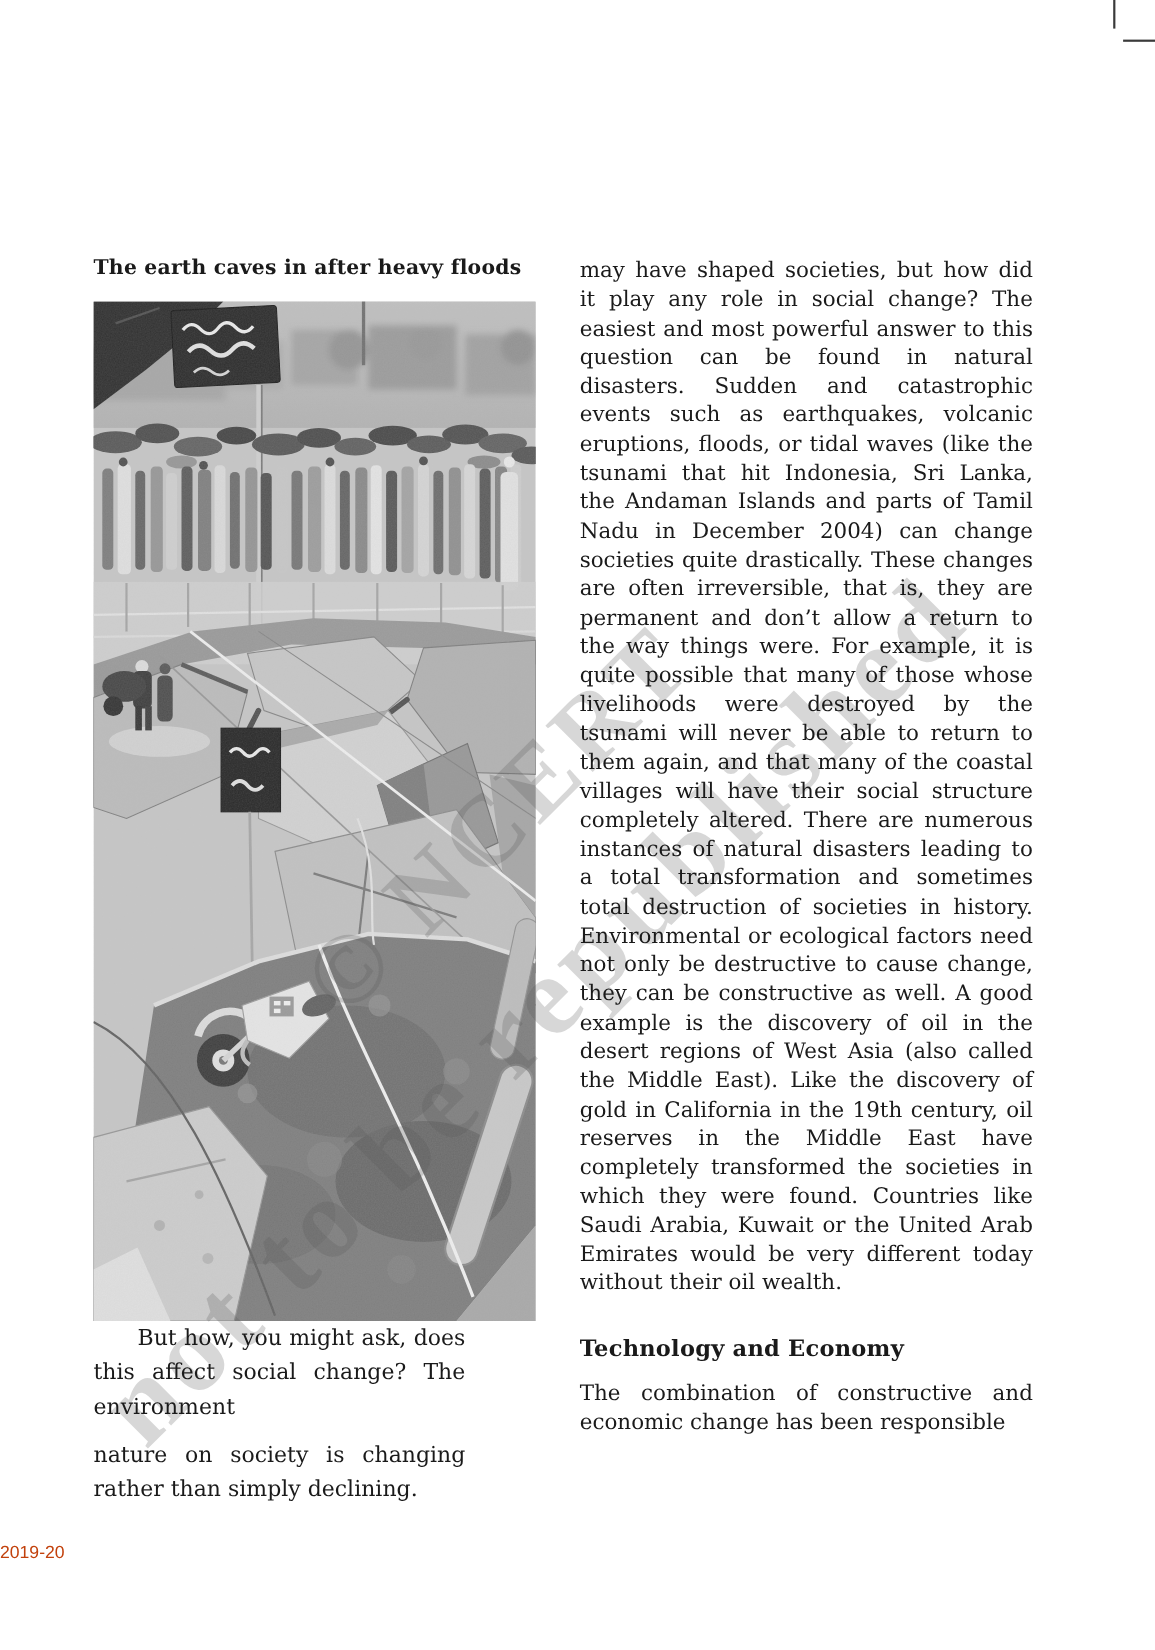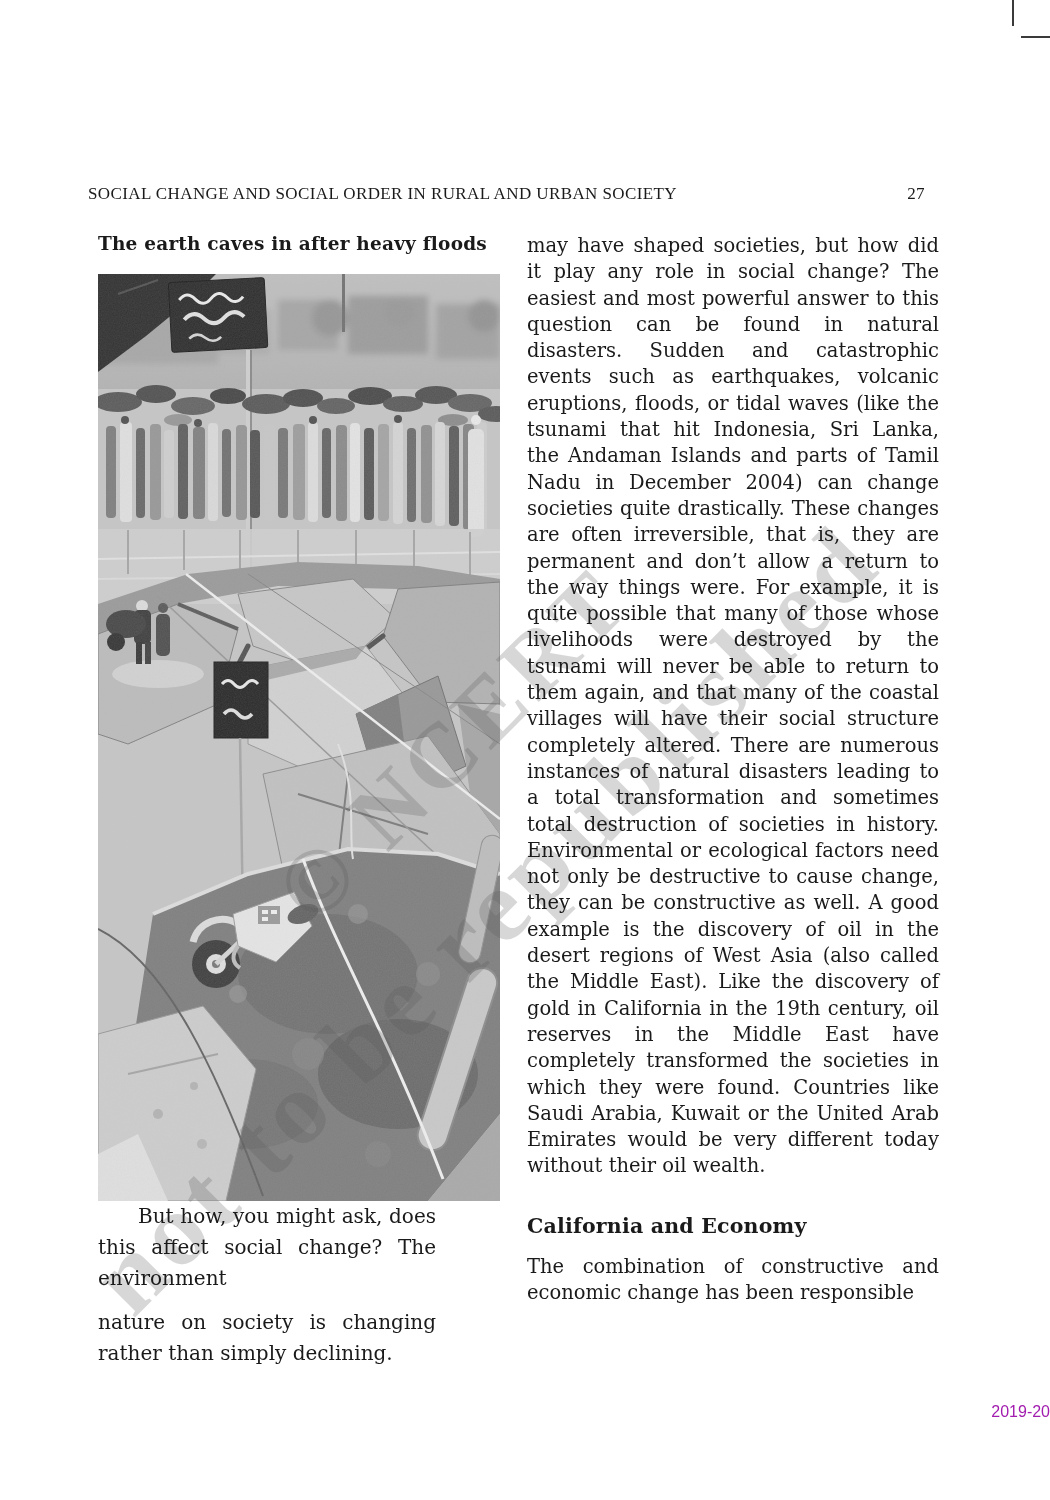--- a/index.html
+++ b/index.html
@@ -11,21 +11,21 @@
   .crop-v{position:absolute;left:1012px;top:0;width:2px;height:26px;background:#3a3a3a;}
   .crop-h{position:absolute;left:1021px;top:36px;width:29px;height:2px;background:#3a3a3a;}
   
   .running-head{
     position:absolute;left:88px;top:184px;width:837px;
     display:flex;justify-content:space-between;align-items:baseline;
     font-family:"Liberation Serif",serif;font-size:17px;letter-spacing:.4px;
     z-index:6;
   }
   
-  .col-left{position:absolute;left:98px;top:233px;width:338px;}
+  .col-left{position:absolute;left:85px;top:233px;width:338px;}
   .col-right{position:absolute;left:527px;top:233px;width:412px;}
   .caption{
     position:relative;z-index:6;text-align:center;font-weight:bold;
     font-size:18.5px;letter-spacing:.2px;white-space:nowrap;
   }
   .photo{position:relative;z-index:1;margin:20px 0 0 0;width:402px;height:927px;}
   .photo svg{display:block;}
   p.body{
     position:relative;z-index:6;margin:0;text-align:justify;
     font-size:20px;line-height:31px;
@@ -41,36 +41,32 @@
   .wm{
     position:absolute;z-index:4;white-space:nowrap;pointer-events:none;
     font-family:"Liberation Serif",serif;font-weight:bold;
     color:rgba(88,88,88,0.24);letter-spacing:6px;
     transform-origin:0 50%;transform:rotate(-45deg);
   }
   .wm-ncert{left:292px;top:852px;font-size:92px;}
   .wm-repub{left:108px;top:1235px;font-size:104px;}
   
   .footer{
-    position:absolute;left:0;top:1403px;width:1050px;text-align:right;
-    font-family:"Liberation Sans",sans-serif;font-size:16px;color:#a21caf;z-index:6;
+    position:absolute;left:0;top:1403px;width:1050px;text-align:left;
+    font-family:"Liberation Sans",sans-serif;font-size:16px;color:#c2410c;z-index:6;
   }
 </style>
 </head>
 <body>
 
 <div class="page">
 
   <div class="crop-v"></div>
   <div class="crop-h"></div>
 
-  <header class="running-head">
-    <span>SOCIAL CHANGE AND SOCIAL ORDER IN RURAL AND URBAN SOCIETY</span>
-    <span>27</span>
-  </header>
 
   <div class="col-left">
     <div class="caption">The earth caves in after heavy floods</div>
 
     <figure class="photo" style="margin:20px 0 0 0;">
       <svg width="402" height="927" viewBox="0 0 402 927" xmlns="http://www.w3.org/2000/svg">
         <defs>
           <linearGradient id="gSky" x1="0" y1="0" x2="0" y2="1">
             <stop offset="0" stop-color="#b8b8b8"></stop>
               <stop offset="1" stop-color="#a9a9a9"></stop>
@@ -270,21 +266,21 @@
         <rect x="0" y="0" width="402" height="927" fill="#ffffff" opacity="0.12"></rect>
       </svg>
     </figure>
 
     <p class="body indent">But how, you might ask, does this affect social change? The environment</p>
     <p class="body">nature on society is changing rather than simply declining.</p>
   </div>
 
   <div class="col-right">
     <p class="body">may have shaped societies, but how did it play any role in social change? The easiest and most powerful answer to this question can be found in natural disasters. Sudden and catastrophic events such as earthquakes, volcanic eruptions, floods, or tidal waves (like the tsunami that hit Indonesia, Sri Lanka, the Andaman Islands and parts of Tamil Nadu in December 2004) can change societies quite drastically. These changes are often irreversible, that is, they are permanent and don’t allow a return to the way things were. For example, it is quite possible that many of those whose livelihoods were destroyed by the tsunami will never be able to return to them again, and that many of the coastal villages will have their social structure completely altered. There are numerous instances of natural disasters leading to a total transformation and sometimes total destruction of societies in history. Environmental or ecological factors need not only be destructive to cause change, they can be constructive as well. A good example is the discovery of oil in the desert regions of West Asia (also called the Middle East). Like the discovery of gold in California in the 19th century, oil reserves in the Middle East have completely transformed the societies in which they were found. Countries like Saudi Arabia, Kuwait or the United Arab Emirates would be very different today without their oil wealth.</p>
-    <h2 class="section-heading">California and Economy</h2>
+    <h2 class="section-heading">Technology and Economy</h2>
     <p class="body">The combination of constructive and economic change has been responsible</p>
   </div>
 
   <div class="wm wm-ncert">© NCERT</div>
   <div class="wm wm-repub">not to be republished</div>
 
   <div class="footer">2019-20</div>
 </div>
 
 </body></html>

